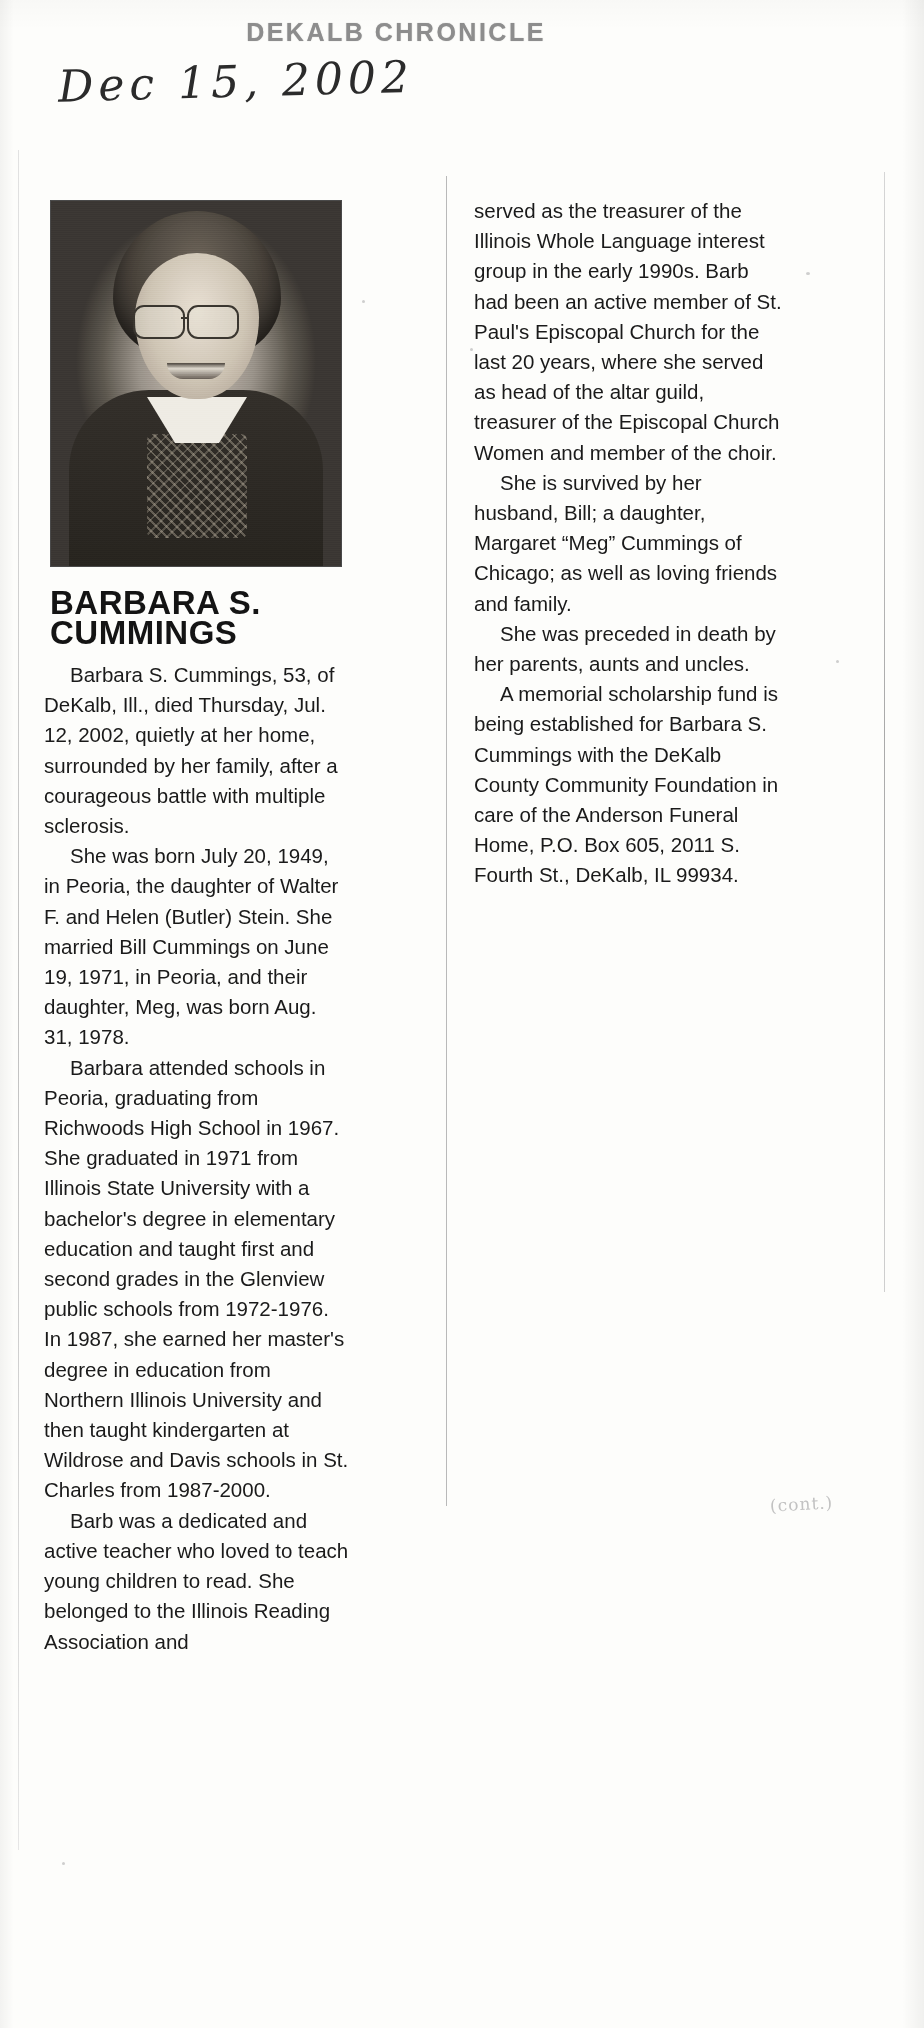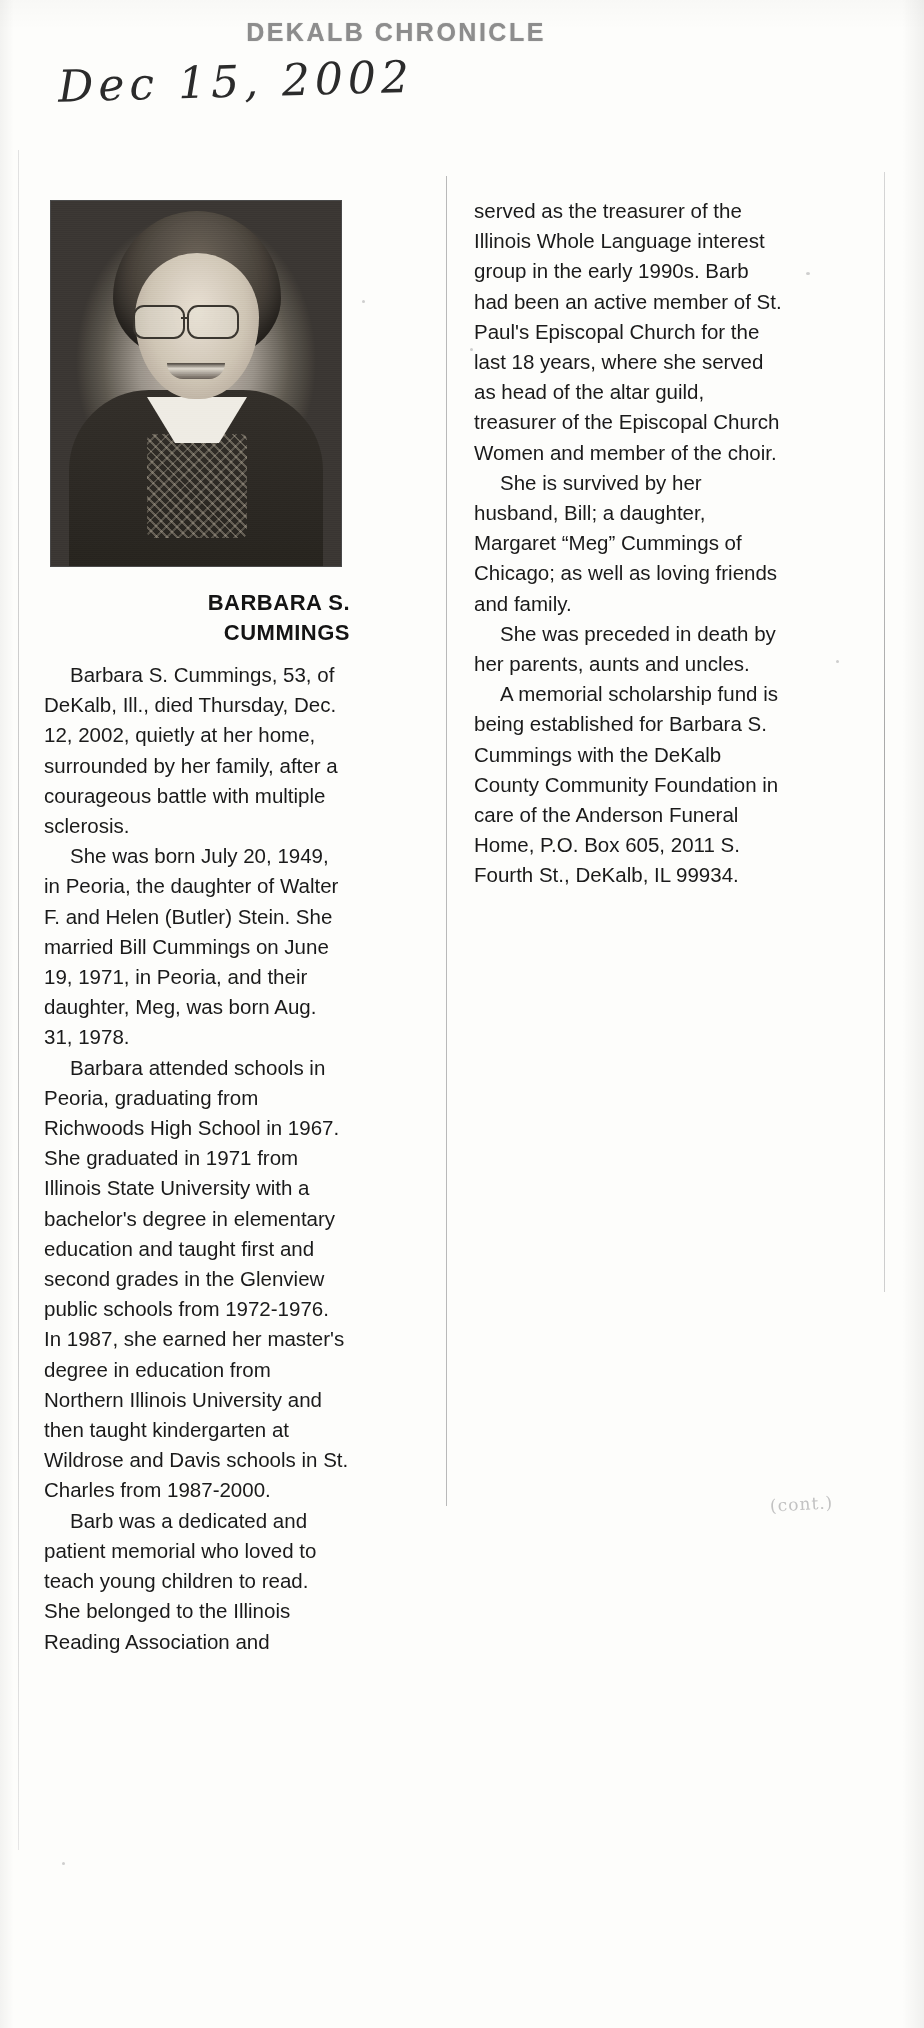--- a/index.html
+++ b/index.html
@@ -171,24 +171,24 @@
       repeating-linear-gradient(0deg, rgba(255,255,255,0.035) 0 1px, rgba(0,0,0,0.035) 1px 2px);
     mix-blend-mode: overlay;
   }
 
   
   .headline {
     position: absolute;
     left: 50px;
     top: 588px;
     width: 300px;
-    text-align: right;
+    text-align: left;
     font-family: "Liberation Sans", sans-serif;
     font-weight: bold;
-    font-size: 22px;
+    font-size: 33px;
     line-height: 30px;
     letter-spacing: 0.5px;
     color: #141414;
   }
 
   
   .col {
     position: absolute;
     font-family: "Liberation Sans", sans-serif;
     font-size: 20.5px;
@@ -260,28 +260,28 @@
       <div class="ph-grain"></div>
     </div>
   </div>
 
   <div class="headline">
     <div>BARBARA S.</div>
     <div>CUMMINGS</div>
   </div>
 
   <div class="col col-left">
-    <p>Barbara S. Cummings, 53, of DeKalb, Ill., died Thursday, Dec. 12, 2002, quietly at her home, surrounded by her family, after a courageous battle with multiple sclerosis.</p>
+    <p>Barbara S. Cummings, 53, of DeKalb, Ill., died Thursday, Jul. 12, 2002, quietly at her home, surrounded by her family, after a courageous battle with multiple sclerosis.</p>
     <p>She was born July 20, 1949, in Peoria, the daughter of Walter F. and Helen (Butler) Stein. She married Bill Cummings on June 19, 1971, in Peoria, and their daughter, Meg, was born Aug. 31, 1978.</p>
     <p>Barbara attended schools in Peoria, graduating from Richwoods High School in 1967. She graduated in 1971 from Illinois State University with a bachelor's degree in elementary education and taught first and second grades in the Glenview public schools from 1972-1976. In 1987, she earned her master's degree in education from Northern Illinois University and then taught kindergarten at Wildrose and Davis schools in St. Charles from 1987-2000.</p>
-    <p>Barb was a dedicated and patient memorial who loved to teach young children to read. She belonged to the Illinois Reading Association and</p>
+    <p>Barb was a dedicated and active teacher who loved to teach young children to read. She belonged to the Illinois Reading Association and</p>
   </div>
 
   <div class="col col-right">
-    <p class="noindent">served as the treasurer of the Illinois Whole Language interest group in the early 1990s. Barb had been an active member of St. Paul's Episcopal Church for the last 18 years, where she served as head of the altar guild, treasurer of the Episcopal Church Women and member of the choir.</p>
+    <p class="noindent">served as the treasurer of the Illinois Whole Language interest group in the early 1990s. Barb had been an active member of St. Paul's Episcopal Church for the last 20 years, where she served as head of the altar guild, treasurer of the Episcopal Church Women and member of the choir.</p>
     <p>She is survived by her husband, Bill; a daughter, Margaret “Meg” Cummings of Chicago; as well as loving friends and family.</p>
     <p>She was preceded in death by her parents, aunts and uncles.</p>
     <p>A memorial scholarship fund is being established for Barbara S. Cummings with the DeKalb County Community Foundation in care of the Anderson Funeral Home, P.O. Box 605, 2011 S. Fourth St., DeKalb, IL 99934.</p>
   </div>
 
   <div class="tail-mark">(cont.)</div>
 
   <div class="speck" style="left:362px; top:300px; width:3px; height:3px;"></div>
   <div class="speck" style="left:806px; top:272px; width:4px; height:3px;"></div>
   <div class="speck" style="left:836px; top:660px; width:3px; height:3px;"></div>

